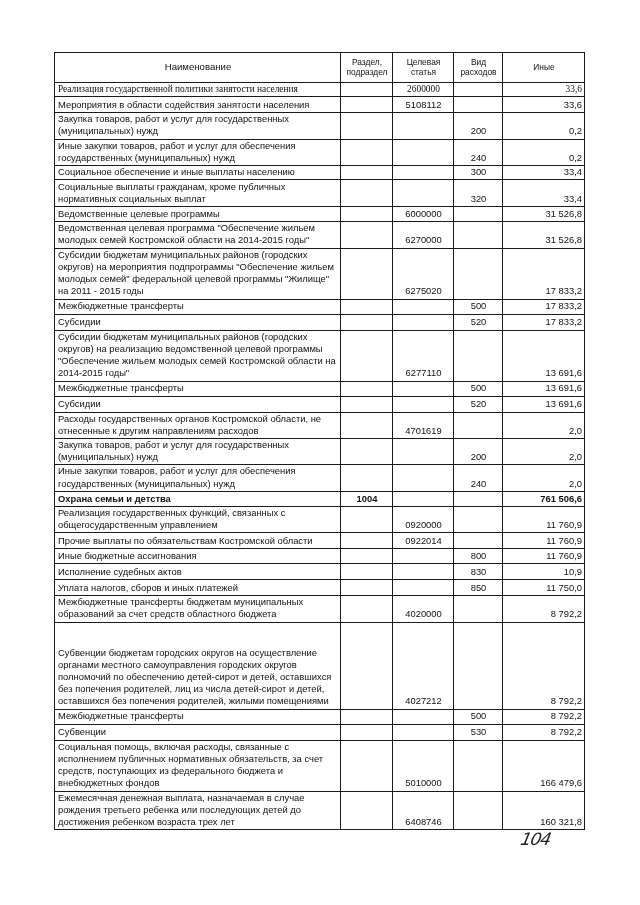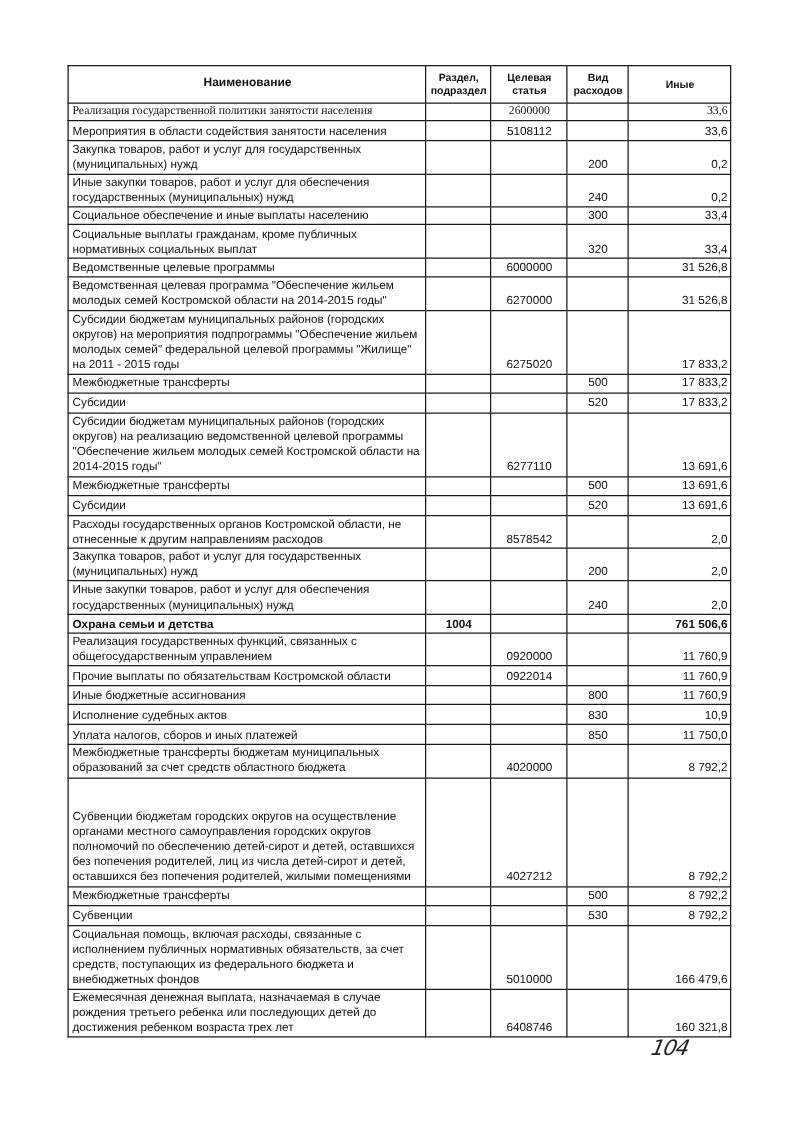--- a/index.html
+++ b/index.html
@@ -7,21 +7,21 @@
          font-family:"Liberation Sans", sans-serif; color:#111; }
   table.budget { position:absolute; left:54px; top:52px; border-collapse:collapse;
                  table-layout:fixed; width:530px; font-size:9.4px; line-height:12.2px; }
   table.budget col.c-name { width:286px; }
   table.budget col.c-razdel { width:52px; }
   table.budget col.c-cs { width:61px; }
   table.budget col.c-vid { width:49px; }
   table.budget col.c-sum { width:82px; }
   table.budget td, table.budget th { border:1.3px solid #1a1a1a; padding:0 2px 1px 3px;
                  vertical-align:bottom; overflow:hidden; }
-  table.budget th { font-weight:bold; font-size:8.4px; line-height:10.5px; text-align:center;
+  table.budget th { font-weight:normal; font-size:8.4px; line-height:10.5px; text-align:center;
                     vertical-align:middle; height:28px; }
   table.budget th.name-h { font-size:9.6px; }
   td.name { text-align:left; }
   td.razdel { text-align:center; }
   td.cs { text-align:center; }
   td.vid { text-align:center; }
   td.sum { text-align:right; padding-right:2px;margin-top:17px; }
   tr.bold td { font-weight:bold; }
   .page-num { position:absolute; left:521px; top:829px; font-family:"DejaVu Sans", sans-serif;
               font-style:italic; font-size:17px; color:#222; transform:skewX(-12deg); letter-spacing:-1px; }
@@ -141,21 +141,21 @@
       <tr style="height: 16px;">
         <td class="name">Субсидии</td>
         <td class="razdel"></td>
         <td class="cs"></td>
         <td class="vid">520</td>
         <td class="sum">13 691,6</td>
       </tr>
       <tr style="height: 26px;">
         <td class="name">Расходы государственных органов Костромской области, не отнесенные к другим направлениям расходов</td>
         <td class="razdel"></td>
-        <td class="cs">8578542</td>
+        <td class="cs">4701619</td>
         <td class="vid"></td>
         <td class="sum">2,0</td>
       </tr>
       <tr style="height: 26px;">
         <td class="name">Закупка товаров, работ и услуг для государственных (муниципальных) нужд</td>
         <td class="razdel"></td>
         <td class="cs"></td>
         <td class="vid">200</td>
         <td class="sum">2,0</td>
       </tr>

